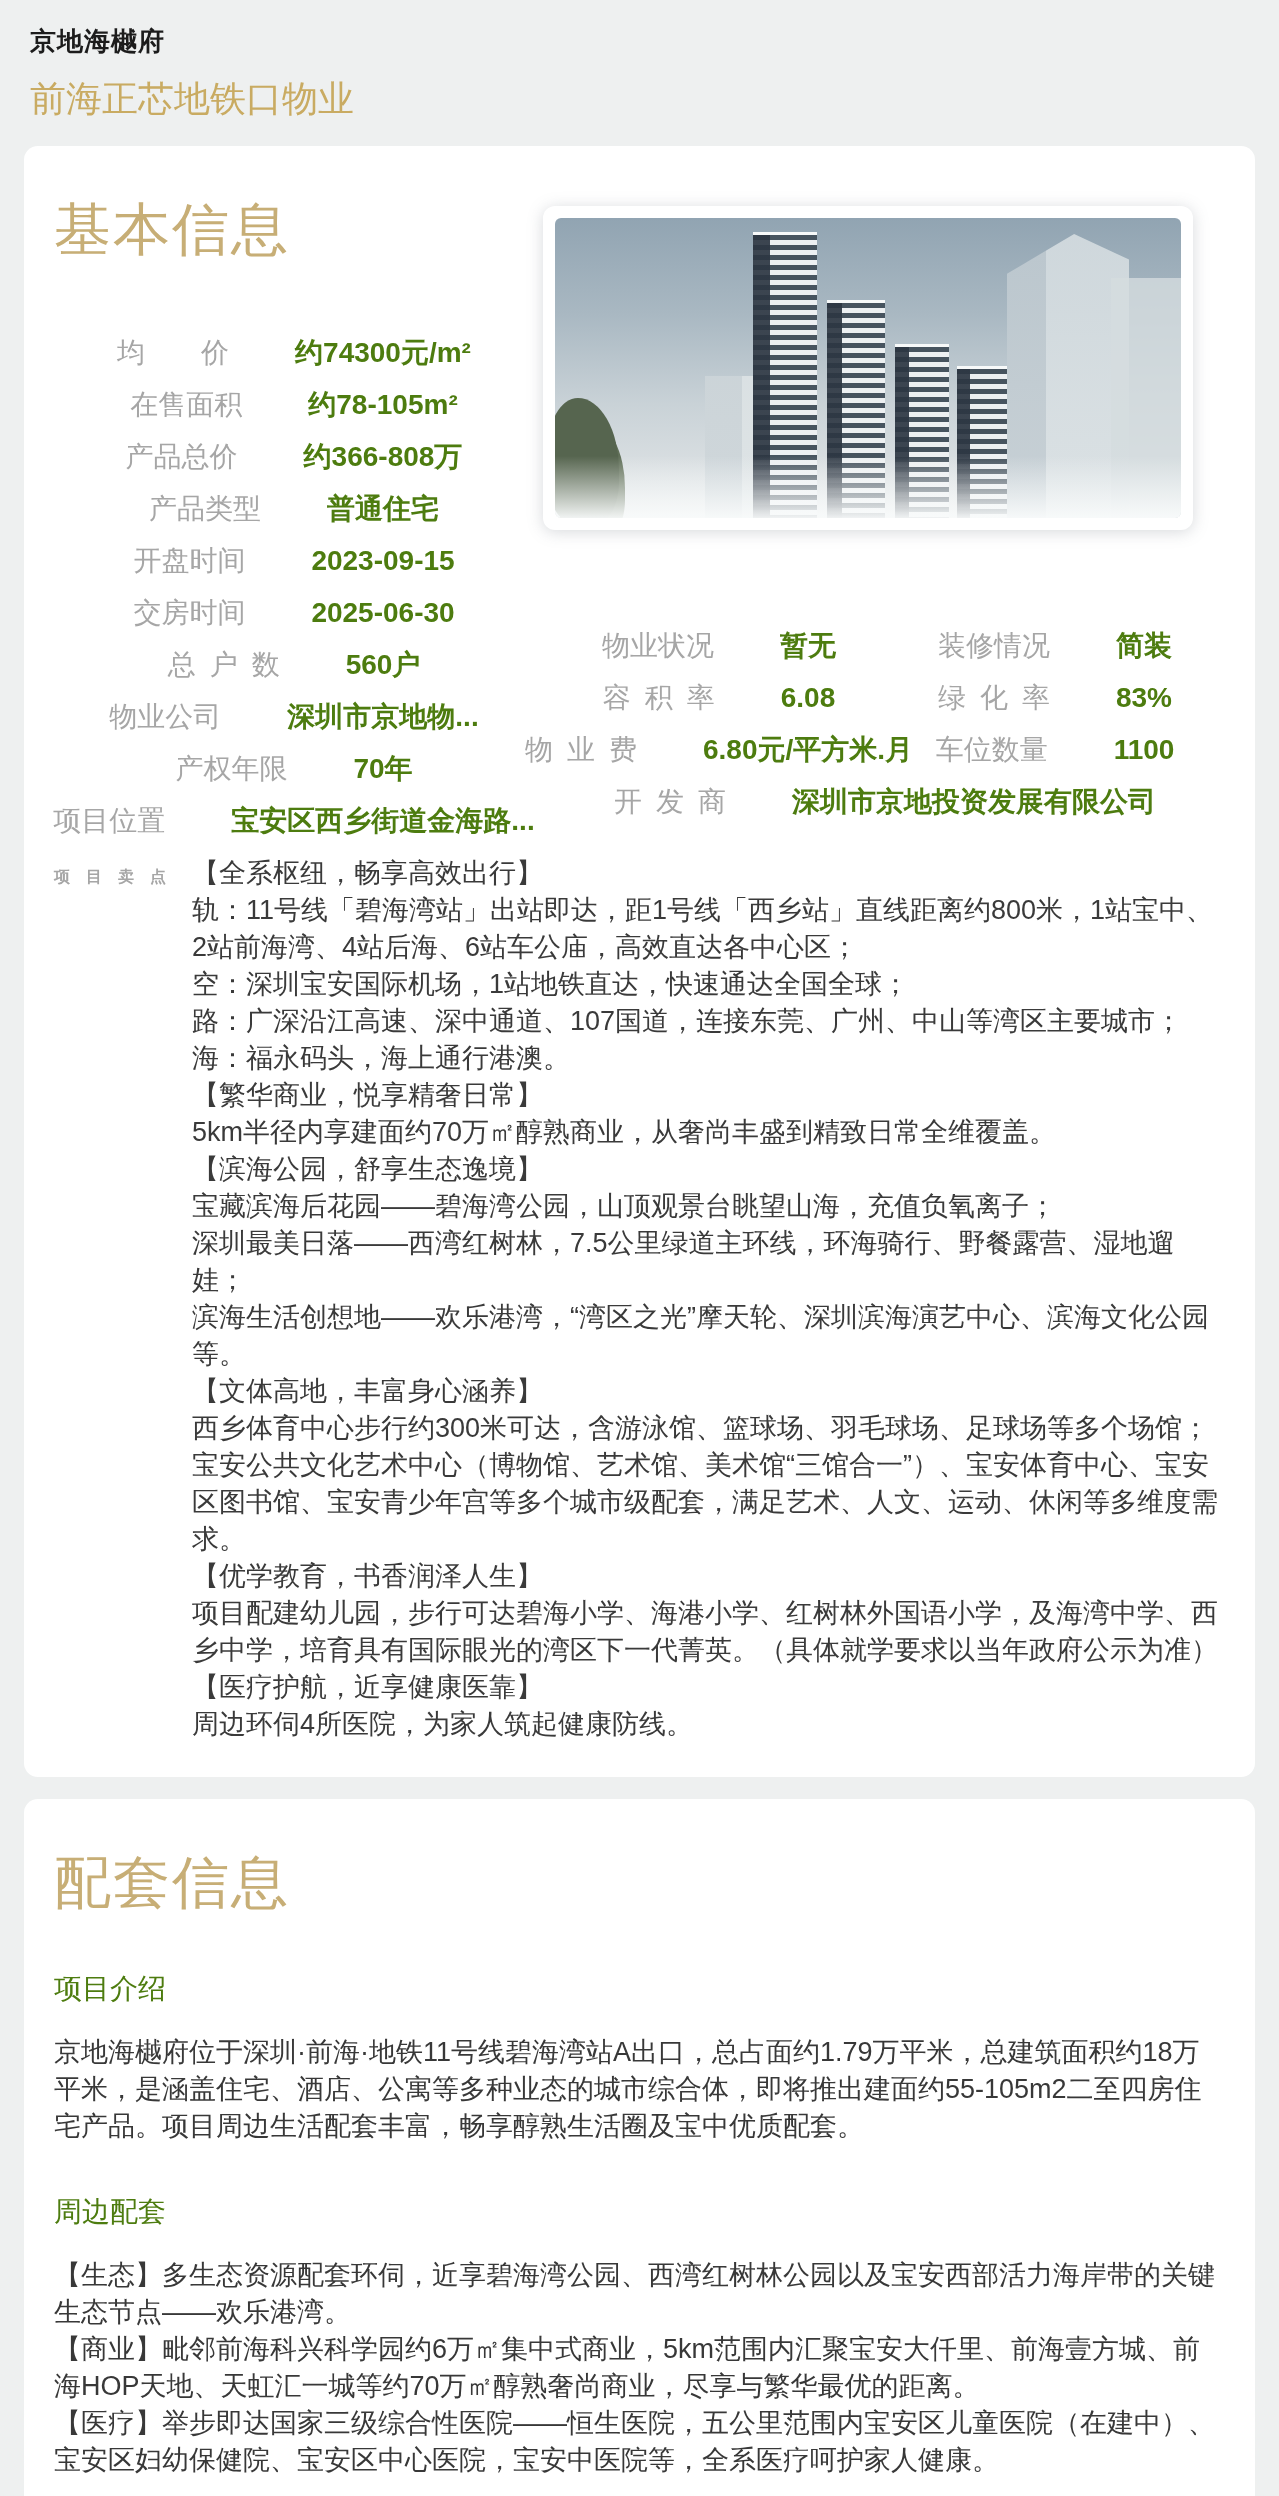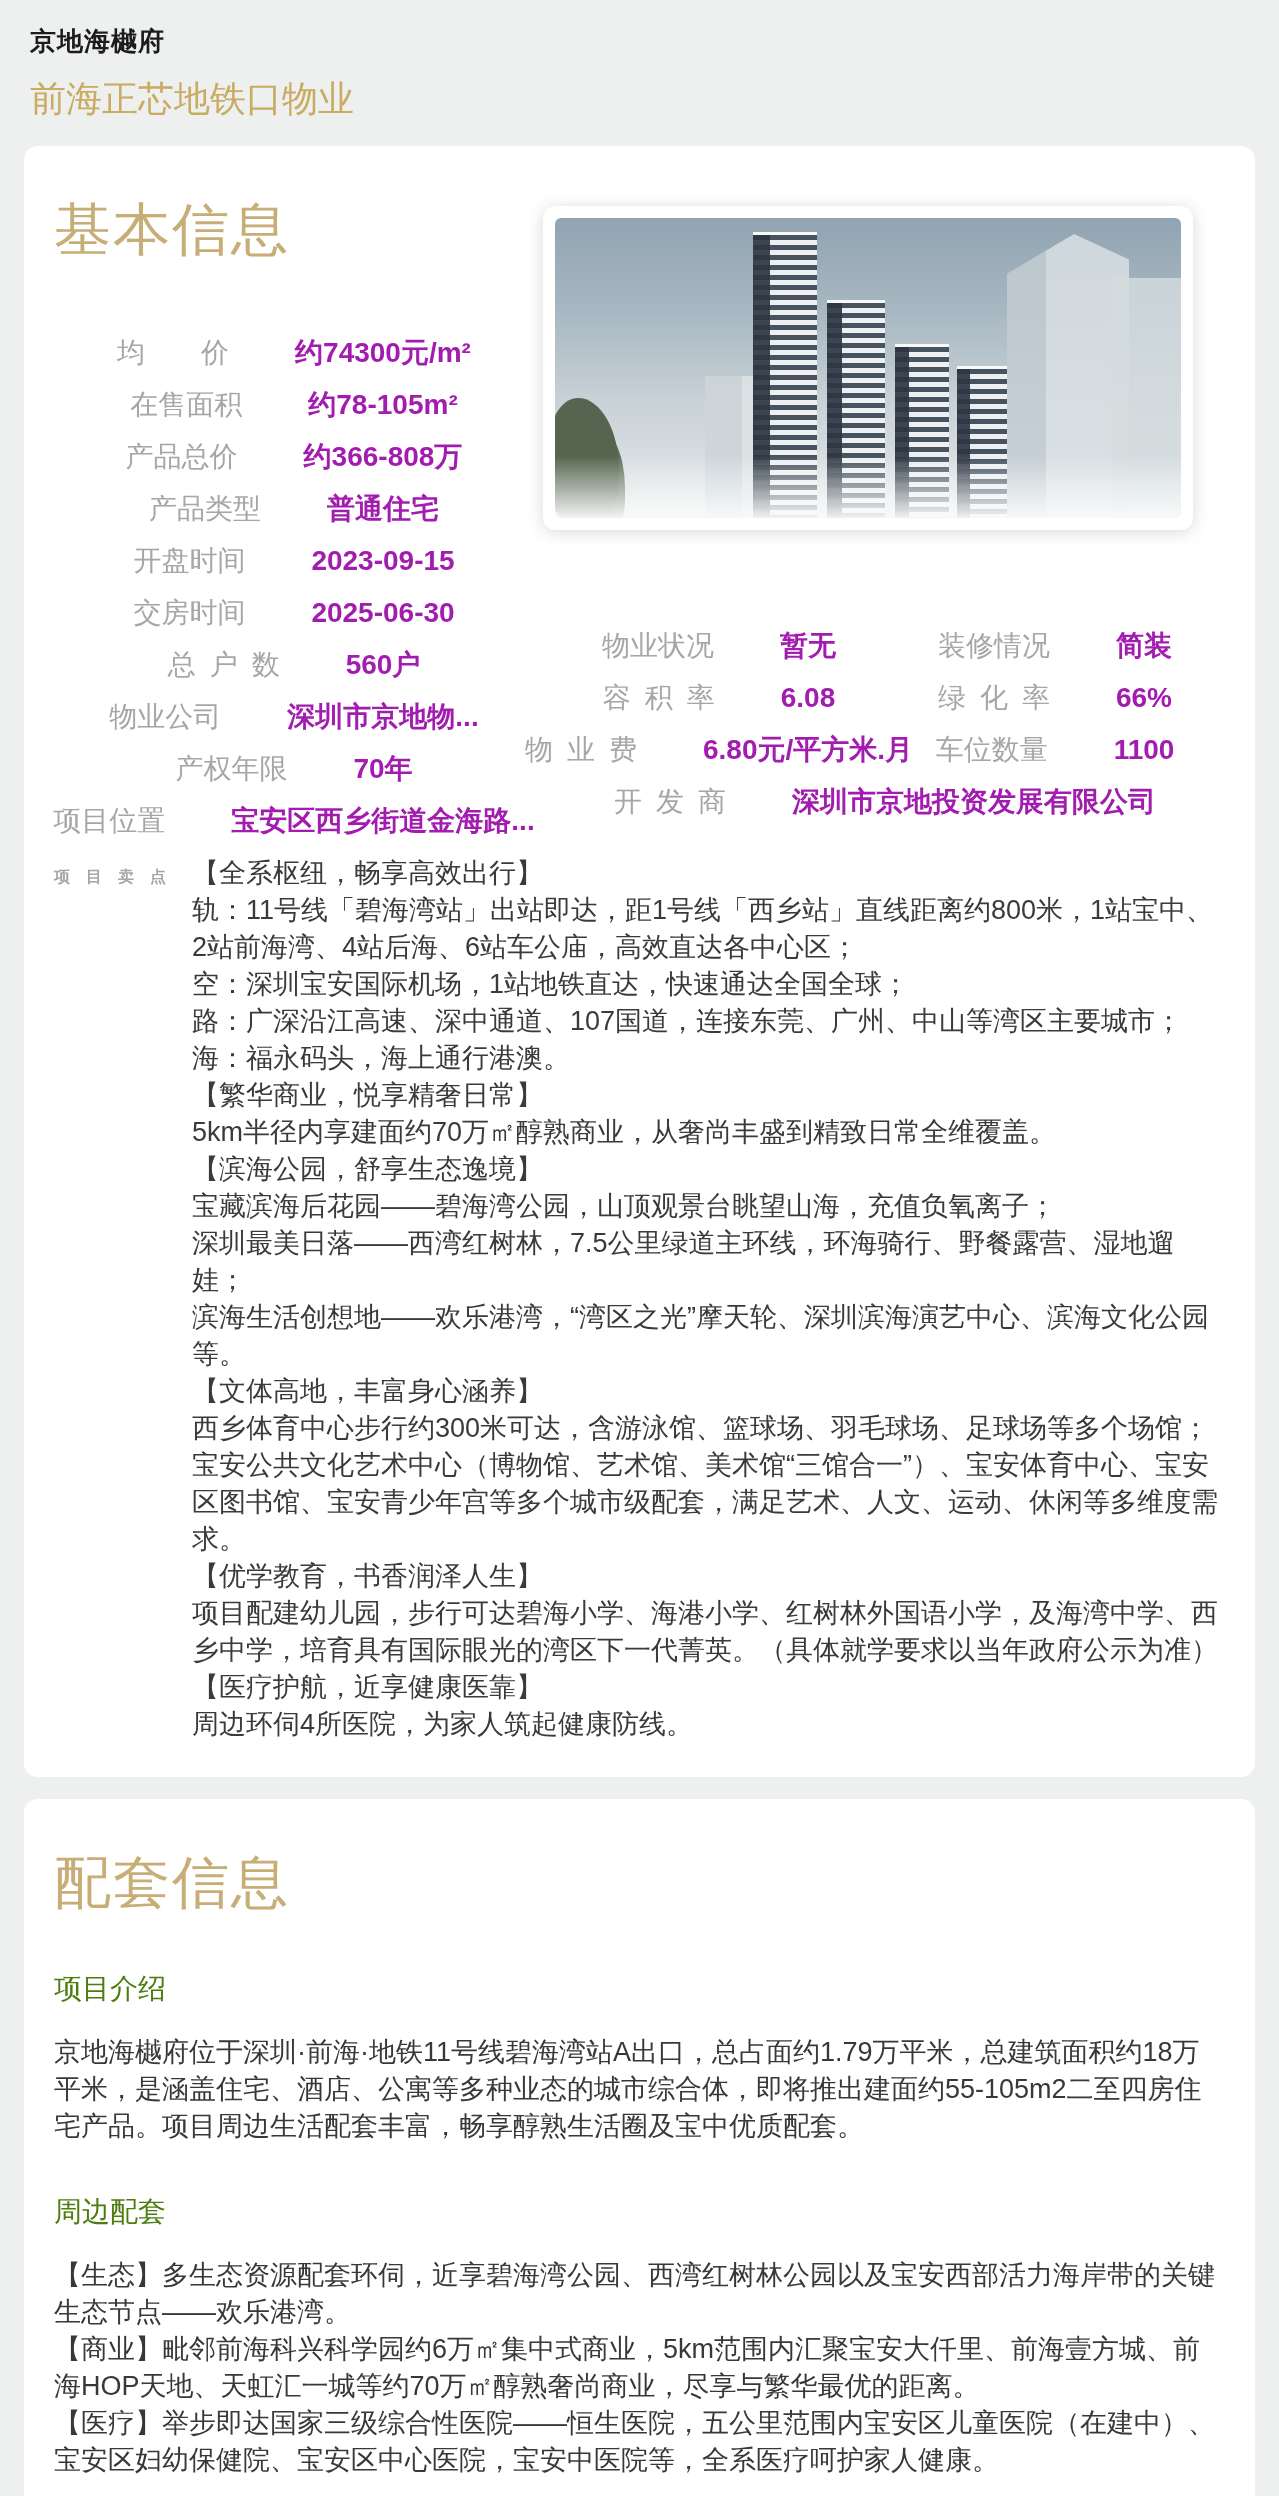--- a/index.html
+++ b/index.html
@@ -31,21 +31,21 @@
   }
 
   
   .fields-left{margin-top:58px;width:480px;}
   .frow{display:flex;align-items:baseline;height:52px;line-height:52px;font-size:28px;white-space:nowrap;justify-content:center;}
   .flabel{
     flex:none;width:112px;margin-right:26px;
     color:#a6a6a6;font-weight:400;
     text-align:justify;text-align-last:justify;
   }
-  .fvalue{color:#a21caf;font-weight:600;margin-left:40px;}
+  .fvalue{color:#4d7c0f;font-weight:600;margin-left:40px;}
 
   .fields-right{position:absolute;left:525px;top:474px;right:34px;}
   .fr-grid{display:grid;grid-template-columns:340px 1fr;}
   .fr-wide{grid-column:1 / -1;}
 
   
   .photo-frame{
     position:absolute;top:60px;left:519px;width:650px;height:324px;
     background:#fff;border-radius:12px;padding:12px;box-sizing:border-box;
     box-shadow:0 2px 16px rgba(110,120,130,.28);
@@ -167,21 +167,21 @@
         <div class="frow">
           <span class="flabel">装修情况</span>
           <span class="fvalue">简装</span>
         </div>
         <div class="frow">
           <span class="flabel">容积率</span>
           <span class="fvalue">6.08</span>
         </div>
         <div class="frow">
           <span class="flabel">绿化率</span>
-          <span class="fvalue">66%</span>
+          <span class="fvalue">83%</span>
         </div>
         <div class="frow">
           <span class="flabel">物业费</span>
           <span class="fvalue">6.80元/平方米.月</span>
         </div>
         <div class="frow">
           <span class="flabel">车位数量</span>
           <span class="fvalue">1100</span>
         </div>
         <div class="frow fr-wide">

